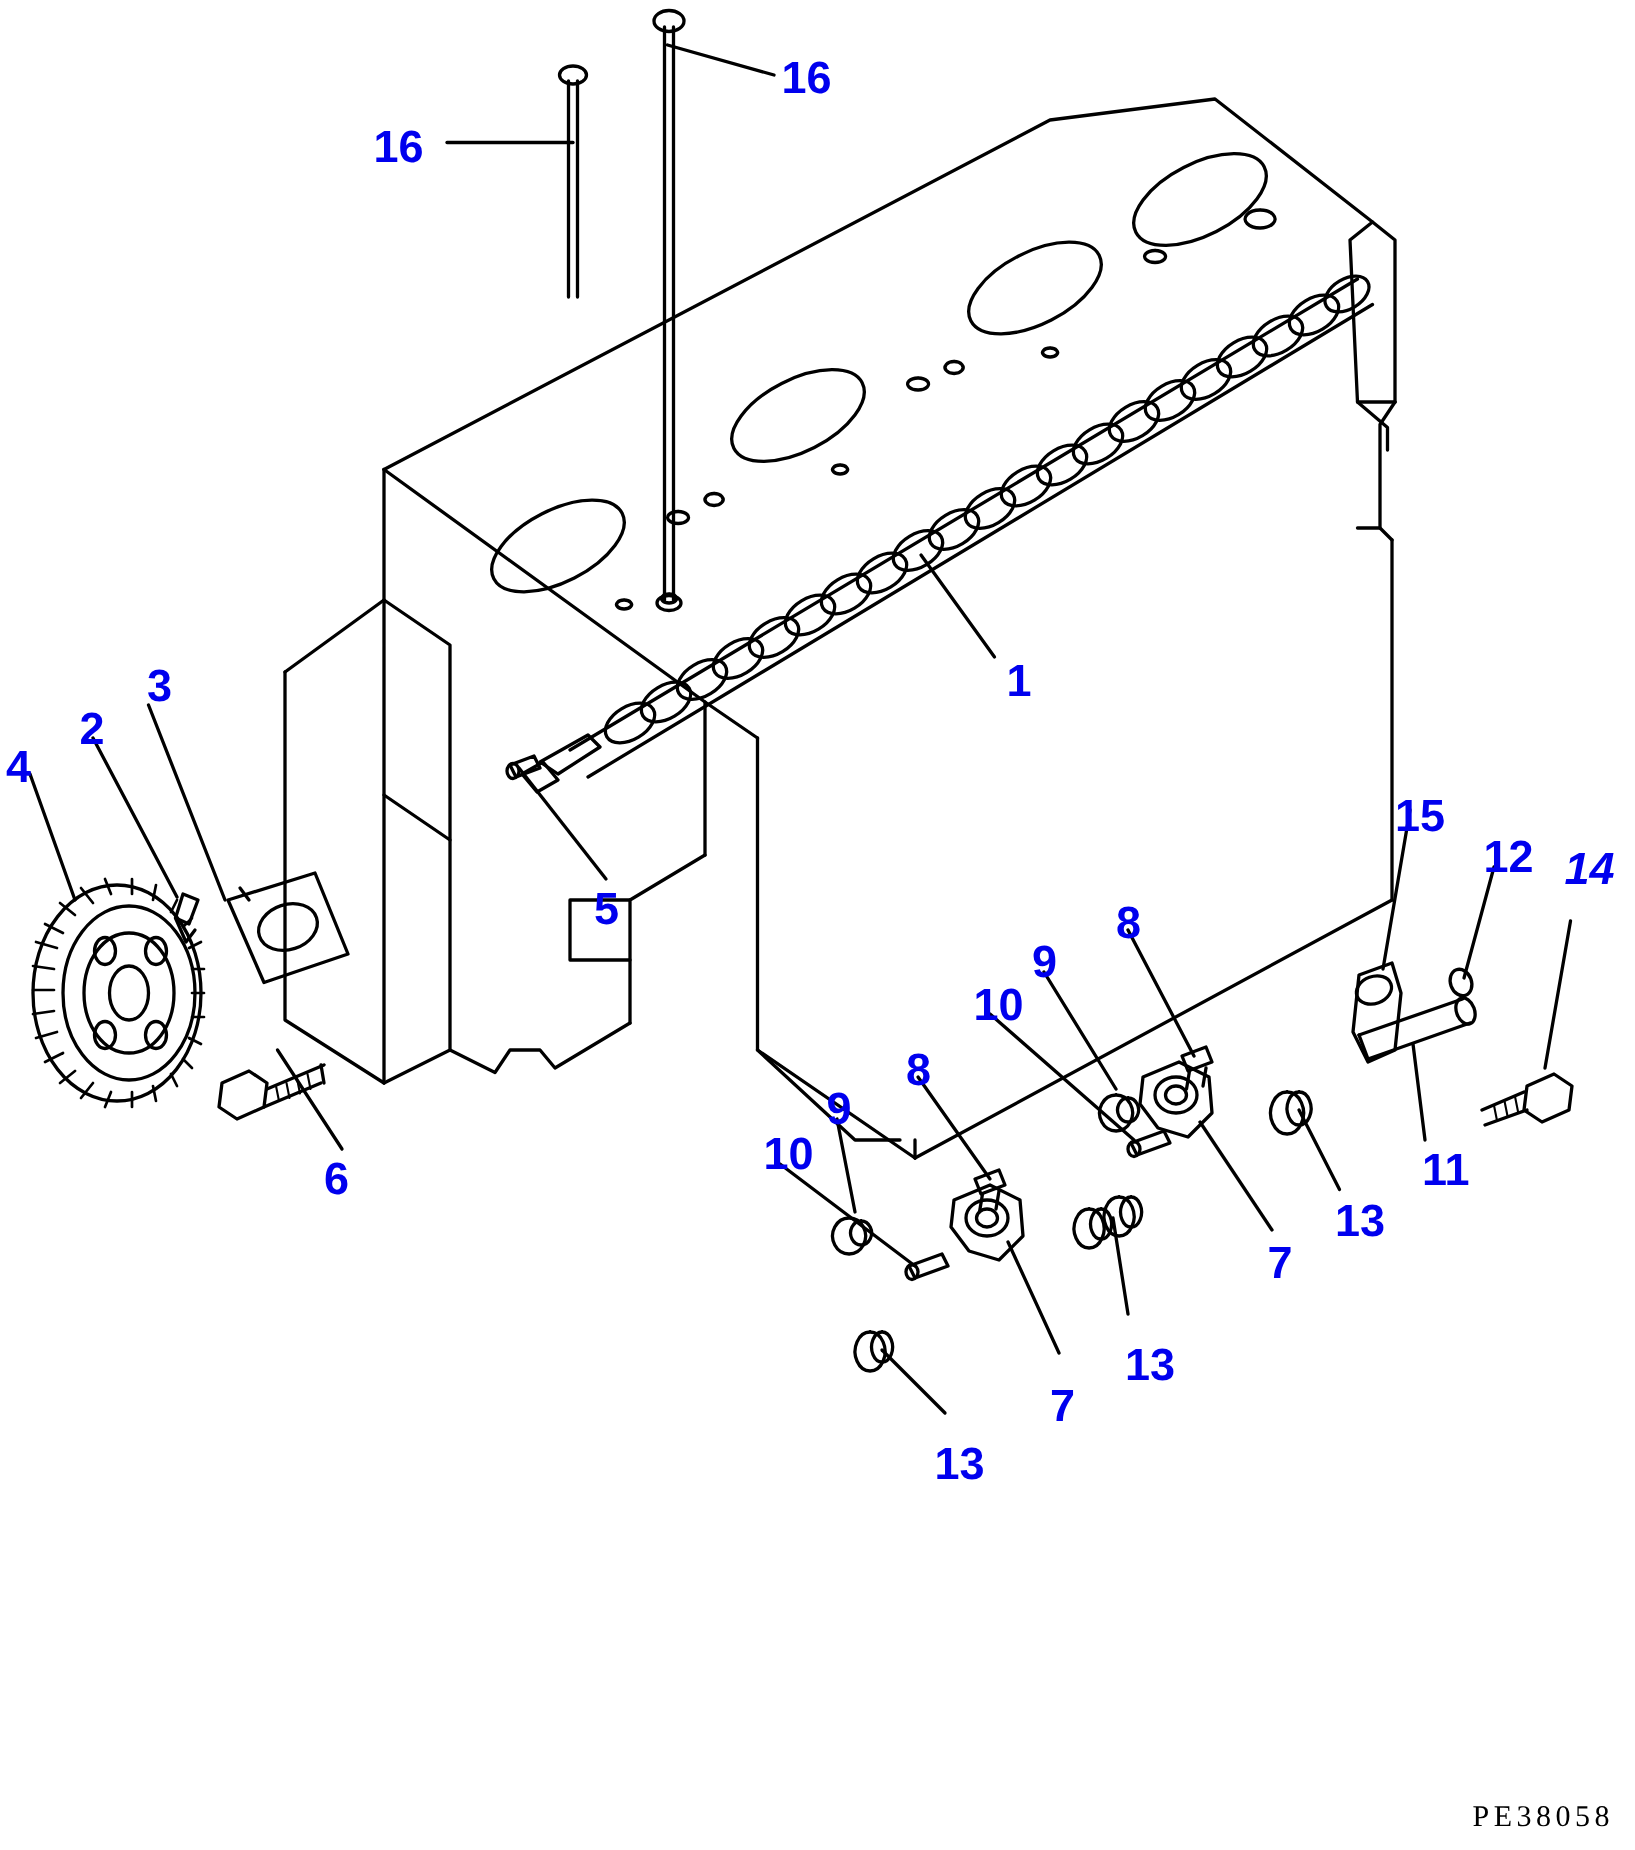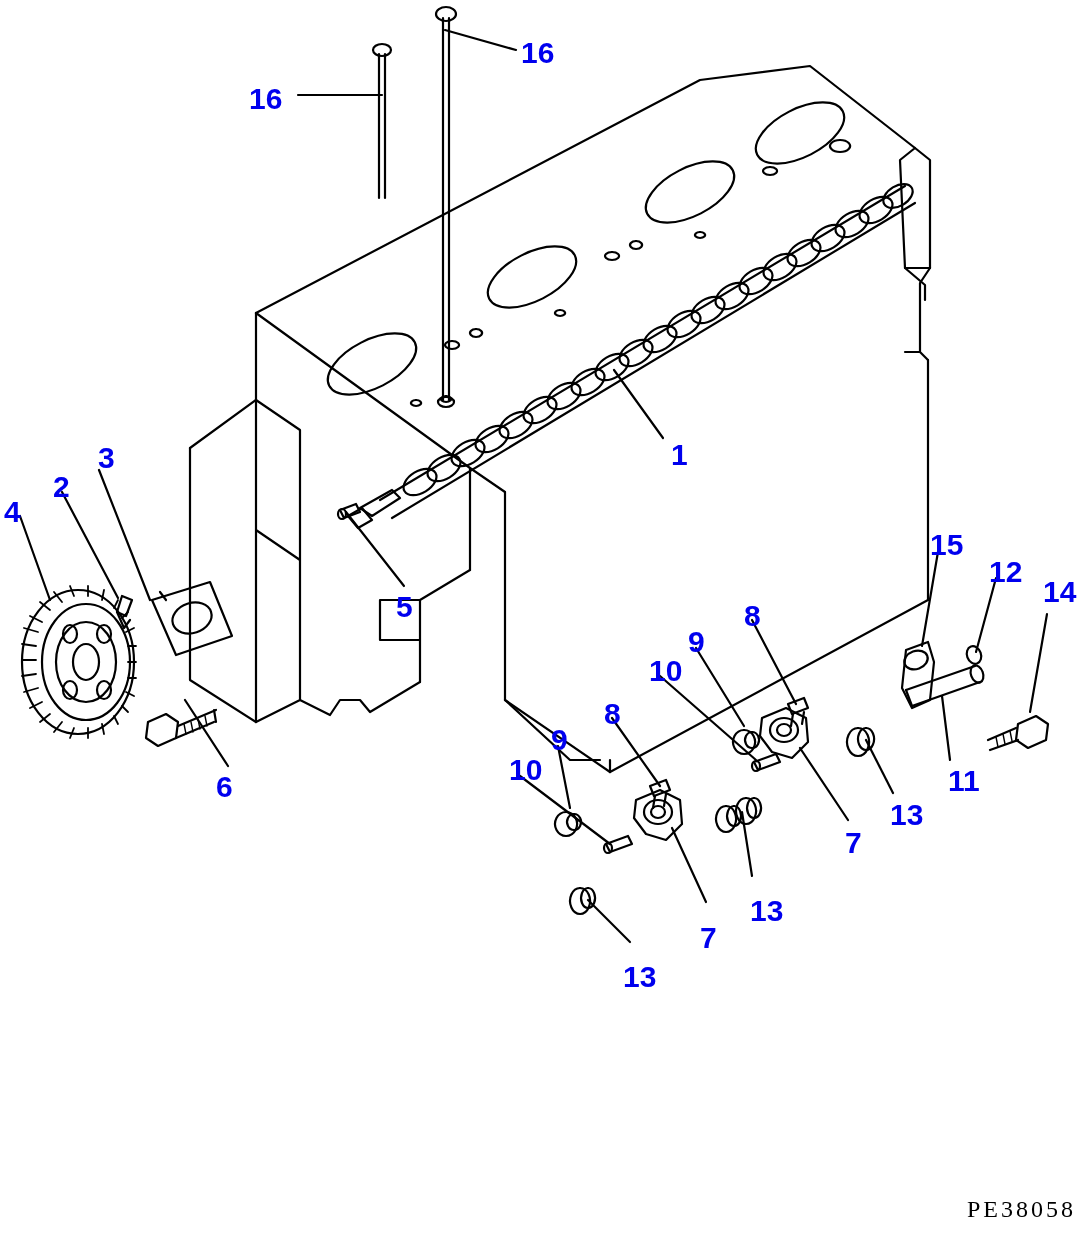--- a/index.html
+++ b/index.html
@@ -33,21 +33,21 @@
     line-height: 30px;
     letter-spacing: 0px;
     white-space: nowrap;
   }
   .drawing-code {
     position: absolute;
     right: 14px;
     bottom: 10px;
     color: #000000;
     font-family: "Liberation Serif", serif;
-    font-size: 24px;
+    font-size: 20px;
     letter-spacing: 3px;
     white-space: nowrap;
   }
 </style>
 </head>
 <body>
 
 <div id="page">
 
   <svg id="diagram-svg" viewBox="0 0 1090 1233">
@@ -309,21 +309,21 @@
 
   <div class="callout" style="left:521px; top:38px;">16</div>
   <div class="callout" style="left:249px; top:84px;">16</div>
   <div class="callout" style="left:671px; top:440px;">1</div>
   <div class="callout" style="left:98px;  top:443px;">3</div>
   <div class="callout" style="left:53px;  top:472px;">2</div>
   <div class="callout" style="left:4px;   top:497px;">4</div>
   <div class="callout" style="left:396px; top:592px;">5</div>
   <div class="callout" style="left:930px; top:520px;margin-top:10px;">15</div>
   <div class="callout" style="left:989px; top:557px;">12</div>
-  <div class="callout" style="left:1043px;top:577px;">14</div>
+  <div class="callout" style="left:1043px;top:565px;font-style:italic;">14</div>
   <div class="callout" style="left:744px; top:601px;">8</div>
   <div class="callout" style="left:688px; top:627px;">9</div>
   <div class="callout" style="left:649px; top:656px;">10</div>
   <div class="callout" style="left:216px; top:772px;">6</div>
   <div class="callout" style="left:604px; top:699px;">8</div>
   <div class="callout" style="left:551px; top:725px;">9</div>
   <div class="callout" style="left:509px; top:755px;">10</div>
   <div class="callout" style="left:948px; top:766px;text-align:right;">11</div>
   <div class="callout" style="left:890px; top:800px;">13</div>
   <div class="callout" style="left:845px; top:828px;">7</div>

